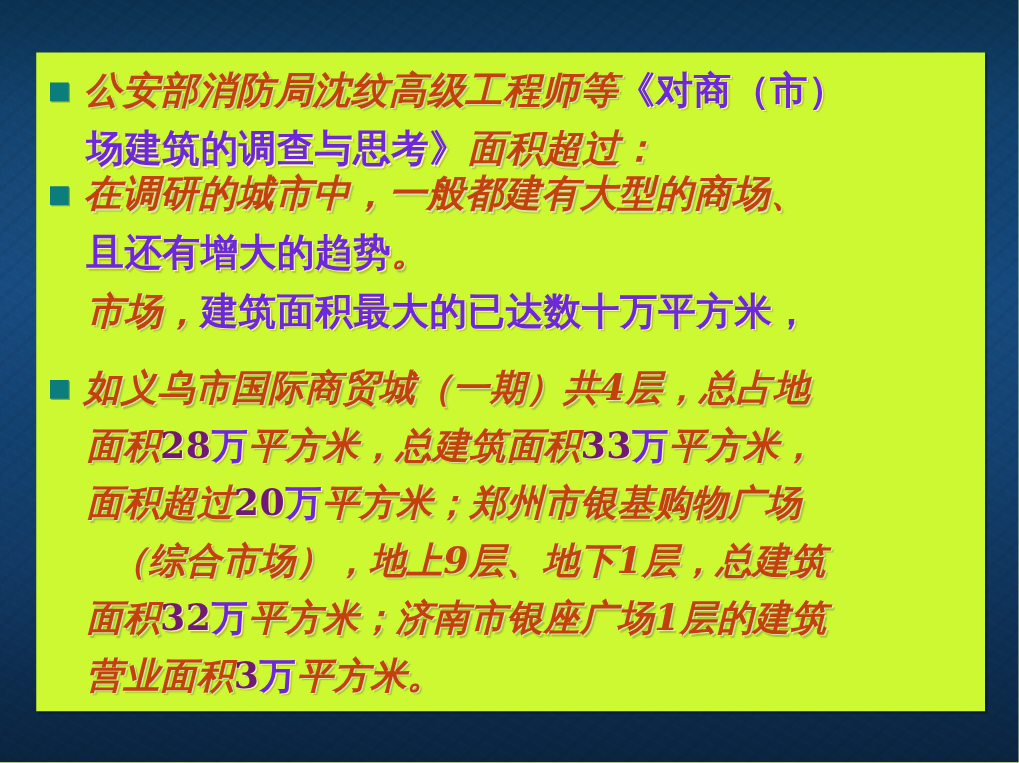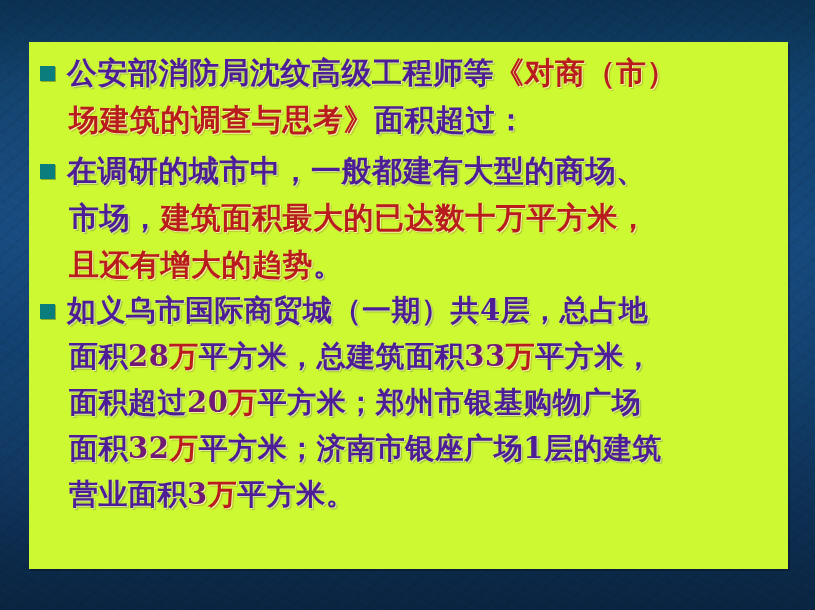--- a/index.html
+++ b/index.html
@@ -51,21 +51,21 @@
 
   .bullet-block {
     position: absolute;
     left: 11px;
     right: 10px;
     display: flex;
     align-items: flex-start;
   }
 
   #block-0 { top: 7px; }
-  #block-1 { top: 105px; }
+  #block-1 { top: 90px; }
   #block-2 { top: 245px; }
 
   .bullet-marker {
     flex: 0 0 auto;
     width: 15px;
     height: 15px;
     background: #0b7d7d;
     margin-top: 17px;
     margin-right: 12px;
     box-shadow: 1px 1px 0 rgba(0,0,0,0.30);
@@ -80,27 +80,28 @@
     font-weight: bold;
     font-size: 30px;
     line-height: 47px;
     letter-spacing: 0.5px;
     white-space: nowrap;
   }
 
   #block-2 .para-line { font-size: 29px; line-height: 46px; }
 
   .t-blue {
-    color: #4c1d95;
+    color: #c2410c;
     text-shadow:
       1px 1px 0 rgba(255,255,255,0.55),
       2px 2px 1px rgba(60,60,60,0.28);
+    font-style: italic;
   }
   .t-red {
-    color: #b91c1c;
+    color: #6d28d9;
     text-shadow:
       1px 1px 0 rgba(255,255,190,0.85),
       2px 2px 1px rgba(140,80,30,0.30);
   }
   .t-orange {
     color: #701a75;
     text-shadow:
       1px 1px 0 rgba(255,255,190,0.85),
       2px 2px 1px rgba(140,80,30,0.30);
   }
@@ -120,28 +121,29 @@
         <div class="bullet-marker"></div>
         <div class="para-body">
           <div class="para-line indent-0"><span class="t-blue">公安部消防局沈纹高级工程师等</span><span class="t-red">《对商（市）</span></div>
           <div class="para-line indent-1"><span class="t-red">场建筑的调查与思考》</span><span class="t-blue">面积超过：</span></div>
         </div>
       </div>
     <div class="bullet-block" id="block-1">
         <div class="bullet-marker"></div>
         <div class="para-body">
           <div class="para-line indent-0"><span class="t-blue">在调研的城市中，一般都建有大型的商场、</span></div>
+          <div class="para-line indent-1"><span class="t-red">且还有增大的趋势</span><span class="t-blue">。</span></div>
           <div class="para-line indent-1"><span class="t-blue">市场，</span><span class="t-red">建筑面积最大的已达数十万平方米，</span></div>
-          <div class="para-line indent-1"><span class="t-red">且还有增大的趋势</span><span class="t-blue">。</span></div>
         </div>
       </div>
     <div class="bullet-block" id="block-2">
         <div class="bullet-marker"></div>
         <div class="para-body">
           <div class="para-line indent-0"><span class="t-blue">如义乌市国际商贸城（一期）共4层，总占地</span></div>
           <div class="para-line indent-1"><span class="t-blue">面积</span><span class="t-orange">28</span><span class="t-red">万</span><span class="t-blue">平方米，总建筑面积</span><span class="t-orange">33</span><span class="t-red">万</span><span class="t-blue">平方米，</span></div>
           <div class="para-line indent-1"><span class="t-blue">面积超过</span><span class="t-orange">20</span><span class="t-red">万</span><span class="t-blue">平方米；郑州市银基购物广场</span></div>
+          <div class="para-line indent-c"><span class="t-blue">（综合市场），地上9层、地下1层，总建筑</span></div>
           <div class="para-line indent-1"><span class="t-blue">面积</span><span class="t-orange">32</span><span class="t-red">万</span><span class="t-blue">平方米；济南市银座广场1层的建筑</span></div>
           <div class="para-line indent-1"><span class="t-blue">营业面积</span><span class="t-orange">3</span><span class="t-red">万</span><span class="t-blue">平方米。</span></div>
         </div>
       </div>
   </div>
 </div>
 
 </body></html>

